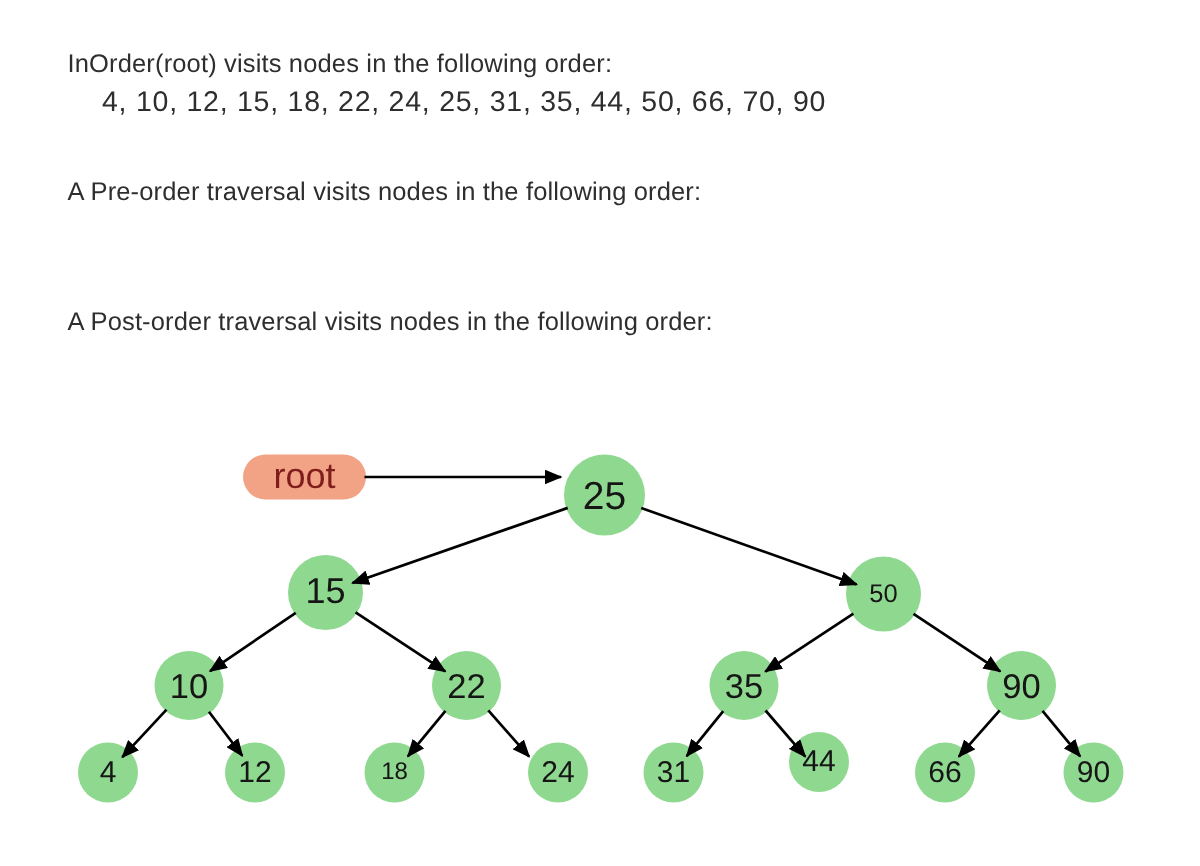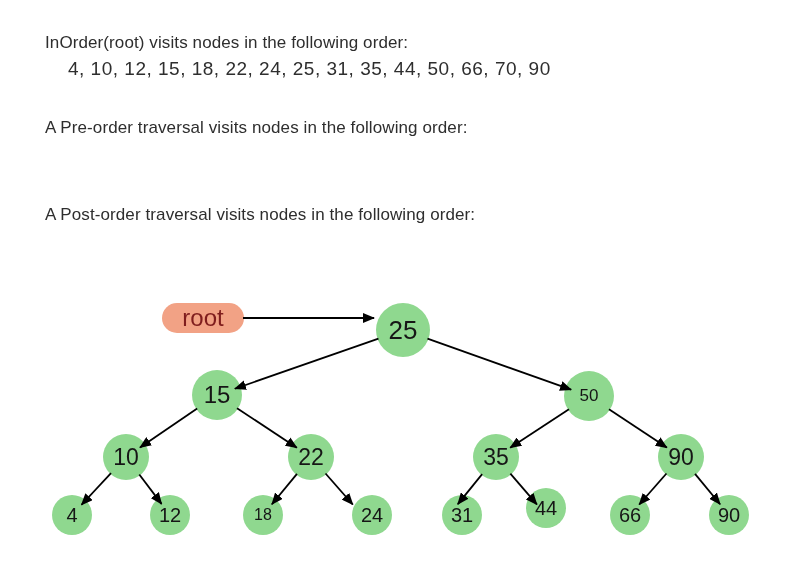--- a/index.html
+++ b/index.html
@@ -86,20 +86,20 @@
         <div class="node" style="left: 192px; top: 370px; height: 50px; width: 50px; font-size: 24px;">15</div>
         <div class="node" style="left: 564px; top: 371px; height: 50px; width: 50px; font-size: 17px;">50</div>
         <div class="node" style="left: 103px; top: 434px; height: 46px; width: 46px; font-size: 23px;">10</div>
         <div class="node" style="left: 288px; top: 434px; height: 46px; width: 46px; font-size: 23px;">22</div>
         <div class="node" style="left: 473px; top: 434px; height: 46px; width: 46px; font-size: 23px;">35</div>
         <div class="node" style="left: 658px; top: 434px; height: 46px; width: 46px; font-size: 23px;">90</div>
         <div class="node" style="left: 52px; top: 495px; height: 40px; width: 40px; font-size: 20px;">4</div>
         <div class="node" style="left: 150px; top: 495px; height: 40px; width: 40px; font-size: 20px;">12</div>
         <div class="node" style="left: 243px; top: 495px; height: 40px; width: 40px; font-size: 16px;">18</div>
         <div class="node" style="left: 352px; top: 495px; height: 40px; width: 40px; font-size: 20px; text-align: right;">24</div>
-        <div class="node" style="left: 442px; top: 495px; height: 40px; width: 40px; font-size: 20px;">31</div>
+        <div class="node" style="left: 429px; top: 495px; height: 40px; width: 40px; font-size: 20px;">31</div>
         <div class="node" style="left: 526px; top: 488px; height: 40px; width: 40px; font-size: 20px;">44</div>
         <div class="node" style="left: 610px; top: 495px; height: 40px; width: 40px; font-size: 20px;">66</div>
         <div class="node" style="left: 709px; top: 495px; height: 40px; width: 40px; font-size: 20px;">90</div>
       </div>
   </div>
 
 </div>
 
 </body></html>

